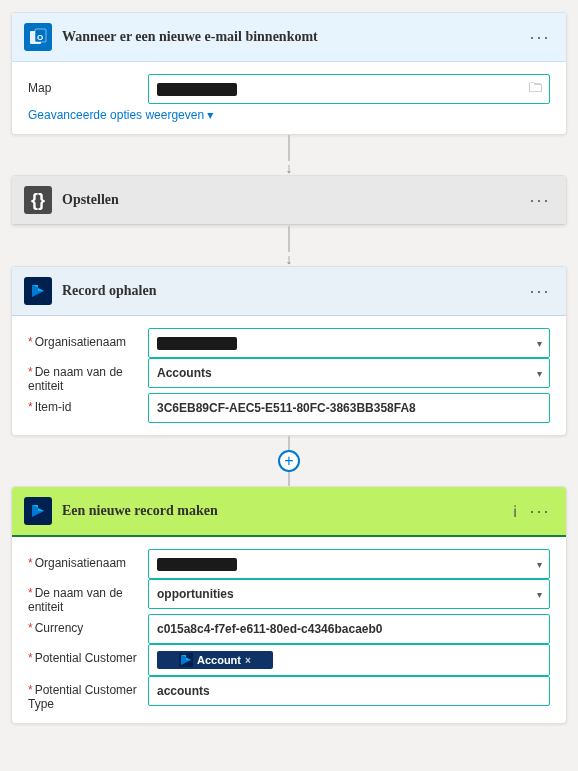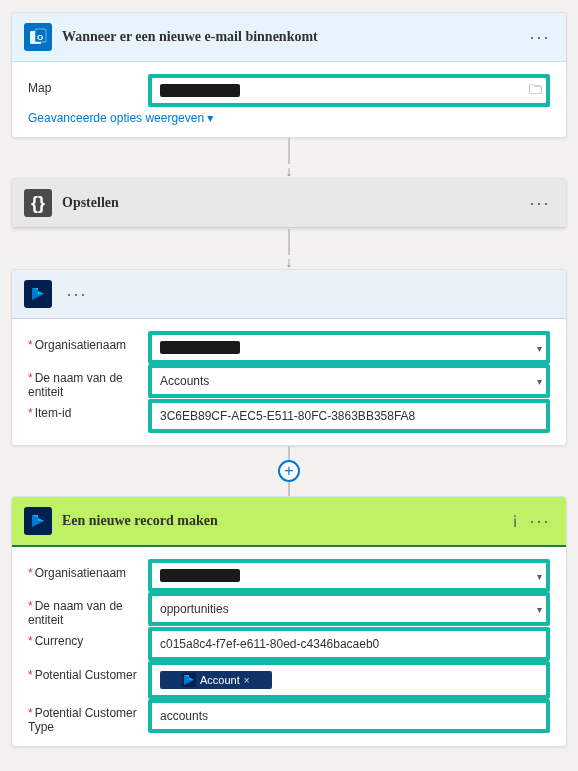--- a/index.html
+++ b/index.html
@@ -112,29 +112,30 @@
       margin-right: 2px;
     }
 
     .field-input {
       flex: 1;
       position: relative;
     }
 
     .input-box {
       width: 100%;
-      border: 4px solid #14b8a6;
+      border: 1px solid #14b8a6;
       border-radius: 2px;
       padding: 6px 8px;
       font-size: 12px;
       color: #323130;
       background: #fff;
       display: flex;
       align-items: center;
       min-height: 30px;
+      font-weight: bold;
     }
 
     .input-box.with-chevron {
       padding-right: 28px;
     }
 
     .input-chevron {
       position: absolute;
       right: 8px;
       top: 50%;
@@ -326,20 +327,21 @@
 
   <div class="card">
     <div class="card-header" style="background:#e8f0f8; border-bottom:1px solid #c4d4e8;">
       <div class="card-icon dynamics">
         <svg class="dynamics-svg" viewBox="0 0 20 20" fill="none">
           <rect width="20" height="20" fill="#002050" rx="2"></rect>
           <polygon points="4,4 16,10 4,16" fill="#0078d4"></polygon>
           <polygon points="4,4 16,10 10,10 10,4" fill="#00b4f0"></polygon>
         </svg>
       </div>
+      <span class="card-title">Record ophalen</span>
       <span class="card-menu">···</span>
     </div>
     <div class="card-body">
 
       <div class="field-row">
         <div class="field-label">
           <span class="required">*</span><span>Organisatienaam</span>
         </div>
         <div class="field-input">
           <div class="input-box with-chevron">

